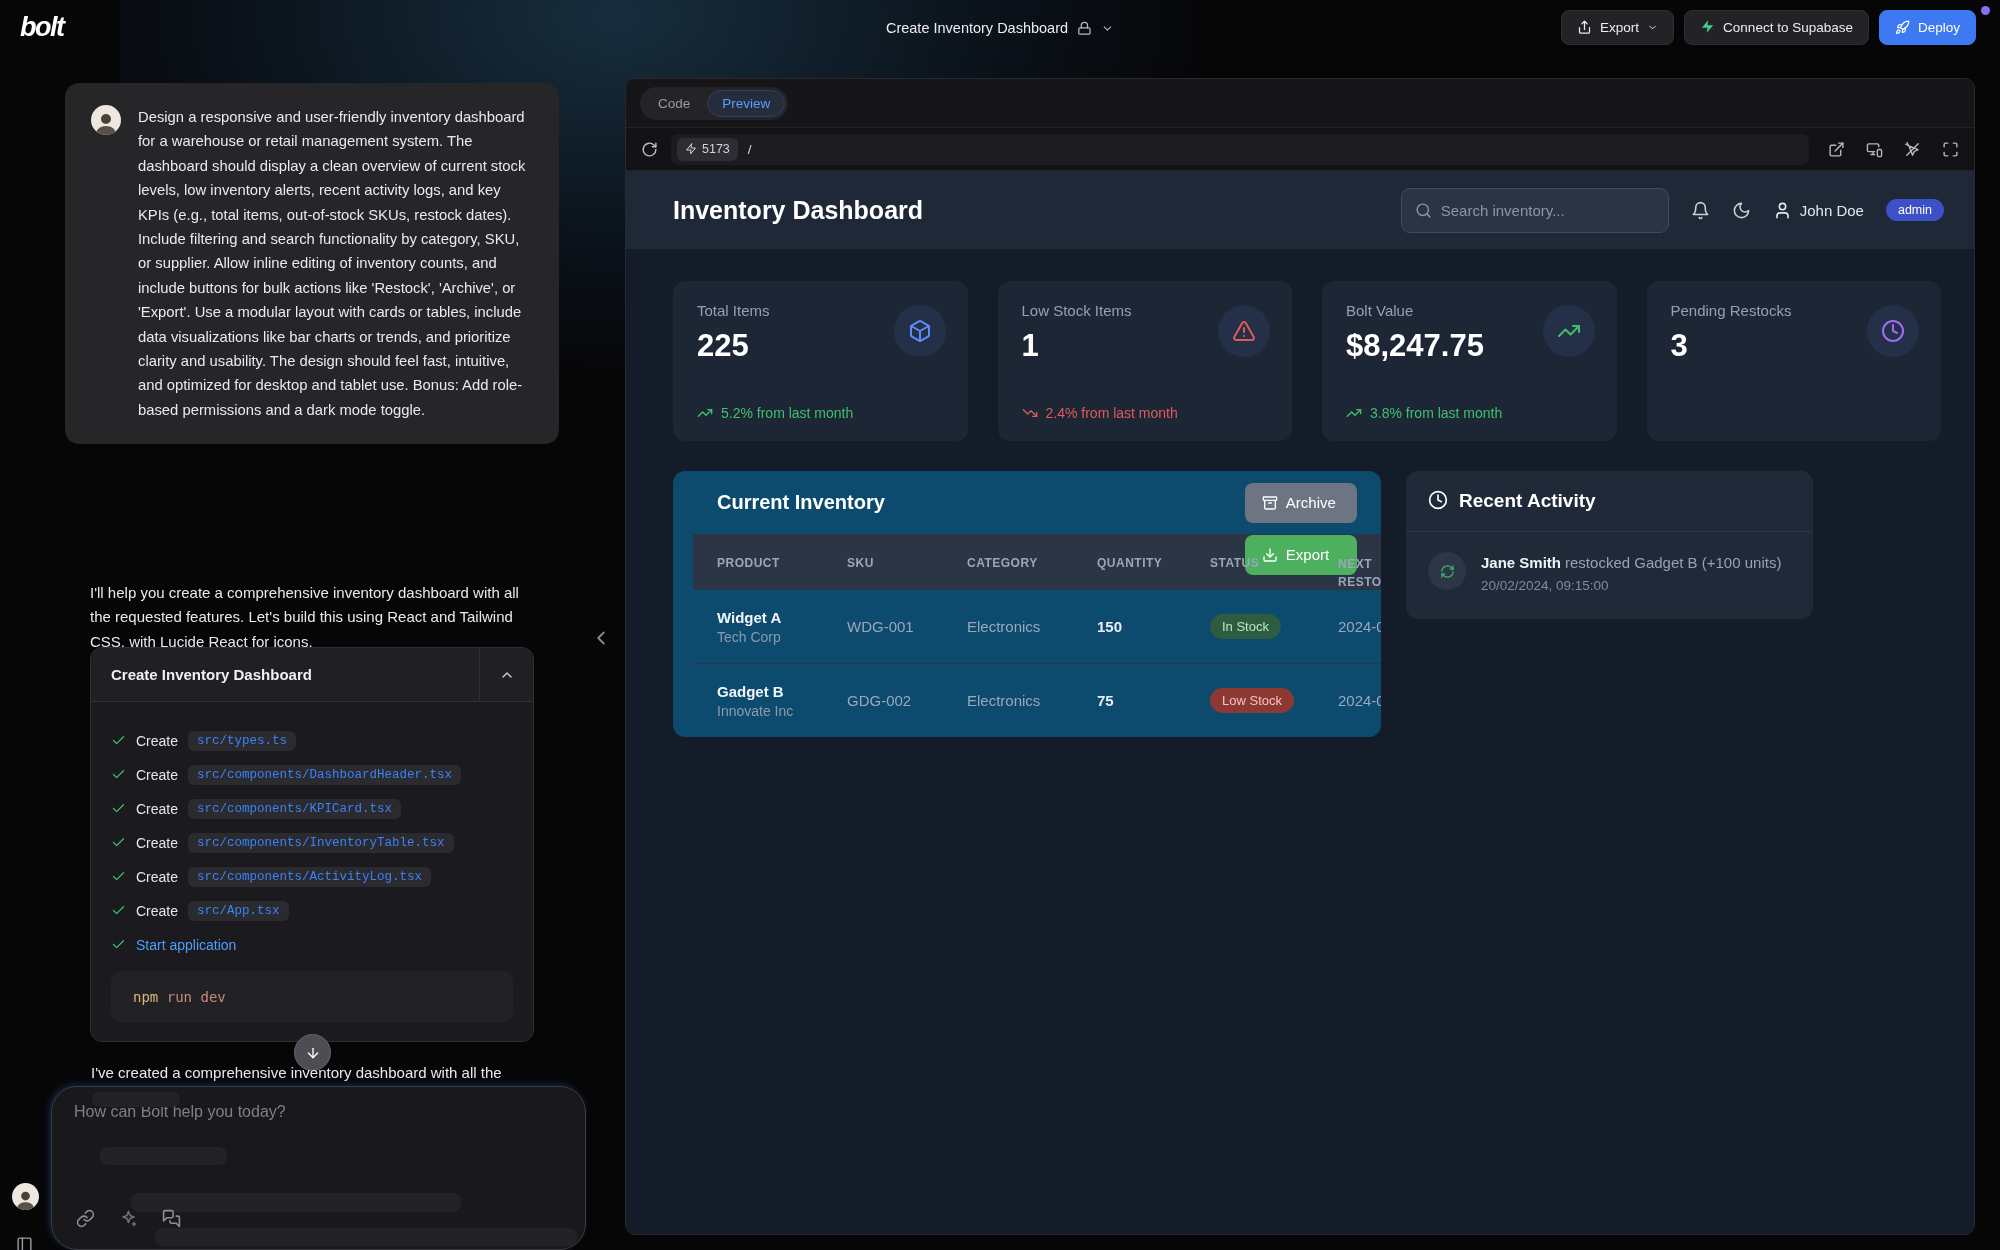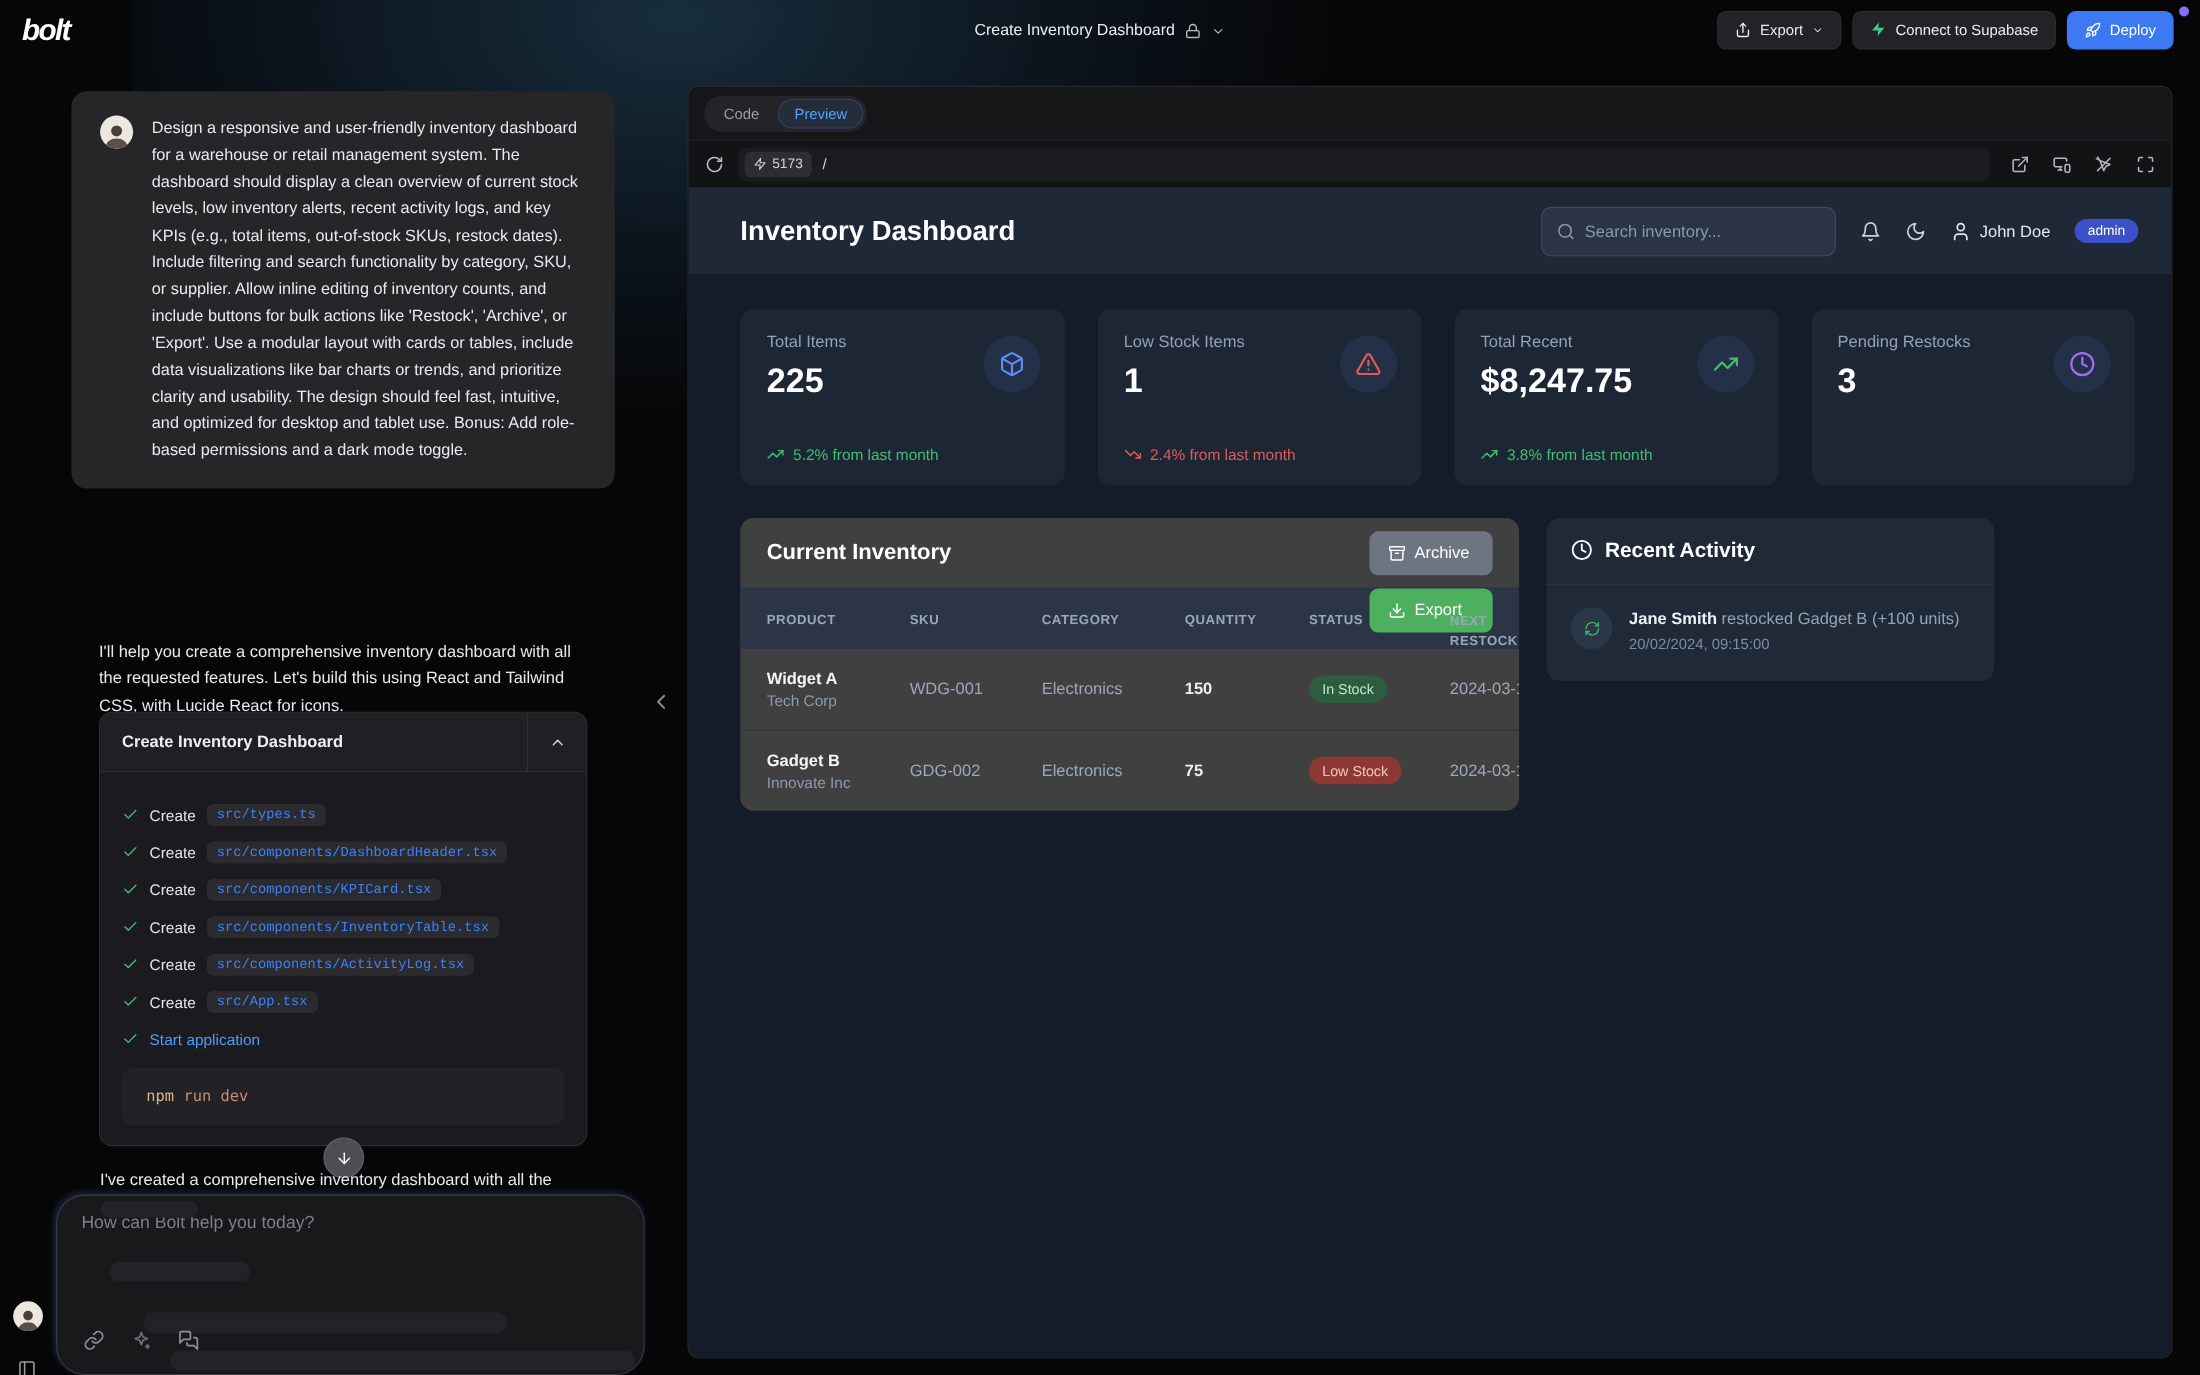--- a/index.html
+++ b/index.html
@@ -99,21 +99,21 @@
   .kpicard { width:295px; height:160px; background:#1d2635; border-radius:12px; padding:21px 24px; position:relative; }
   .klabel { font-size:15px; color:#94a1b3; }
   .kvalue { font-size:31px; font-weight:700; color:#fff; margin-top:9px; }
   .kicon { position:absolute; right:22px; top:24px; width:52px; height:52px; border-radius:50%;
     background:#242f48; display:flex; align-items:center; justify-content:center; }
   .kicon.blue { color:#5c8cf8; } .kicon.red { color:#e25a56; } .kicon.green { color:#43bd6a; } .kicon.purple { color:#a16ef2; }
   .ktrend { position:absolute; left:24px; bottom:20px; display:flex; align-items:center; gap:8px; font-size:14px; }
   .ktrend.up { color:#3fbf6f; } .ktrend.down { color:#e05b57; }
 
   .mainrow { display:flex; gap:25px; margin-top:30px; align-items:flex-start; }
-  .invcard { width:708px; background:#404040; border-radius:12px; overflow:hidden; }
+  .invcard { width:708px; background:#0c4a6e; border-radius:12px; overflow:hidden;padding-left:20px; }
   .invheader { display:flex; justify-content:space-between; align-items:center; padding:0 24px; height:63px; }
   .invtitle { font-size:20px; font-weight:700; color:#fff; }
   .invbtns { display:flex; gap:12px;flex-direction:column; }
   .act-btn { height:40px; border-radius:8px; padding:0 17px; font-size:15px; color:#fff; display:flex;
     align-items:center; gap:8px; border:none; cursor:pointer; font-family:"Liberation Sans", sans-serif; }
   .act-btn.restock { background:#4577e9; }
   .act-btn.archive { background:#6e7582; }
   .act-btn.export { background:#4cb05f; }
   .tgrid { display:grid; grid-template-columns:130px 120px 130px 113px 128px 120px 1fr; padding:0 24px; align-items:center; }
   .thead { background:#2b3546; height:55px; font-size:12px; font-weight:700; color:#9aa7b9; letter-spacing:.5px; }
@@ -479,21 +479,21 @@
               <span>
                   <svg class="ic" width="16" height="16" viewBox="0 0 24 24">
                     <polyline points="22 17 13.5 8.5 8.5 13.5 2 7"></polyline>
                     <polyline points="16 17 22 17 22 11"></polyline>
                   </svg>
                 </span>
               <span>2.4% from last month</span>
             </div>
           </div>
           <div class="kpicard">
-            <div class="klabel">Total Recent</div>
+            <div class="klabel">Bolt Value</div>
             <div class="kvalue">$8,247.75</div>
             <div class="kicon green">
                 <svg class="ic" width="24" height="24" viewBox="0 0 24 24">
                   <polyline points="22 7 13.5 15.5 8.5 10.5 2 17"></polyline>
                   <polyline points="16 7 22 7 22 13"></polyline>
                 </svg>
               </div>
             <div class="ktrend up">
               <span>
                   <svg class="ic" width="16" height="16" viewBox="0 0 24 24">

